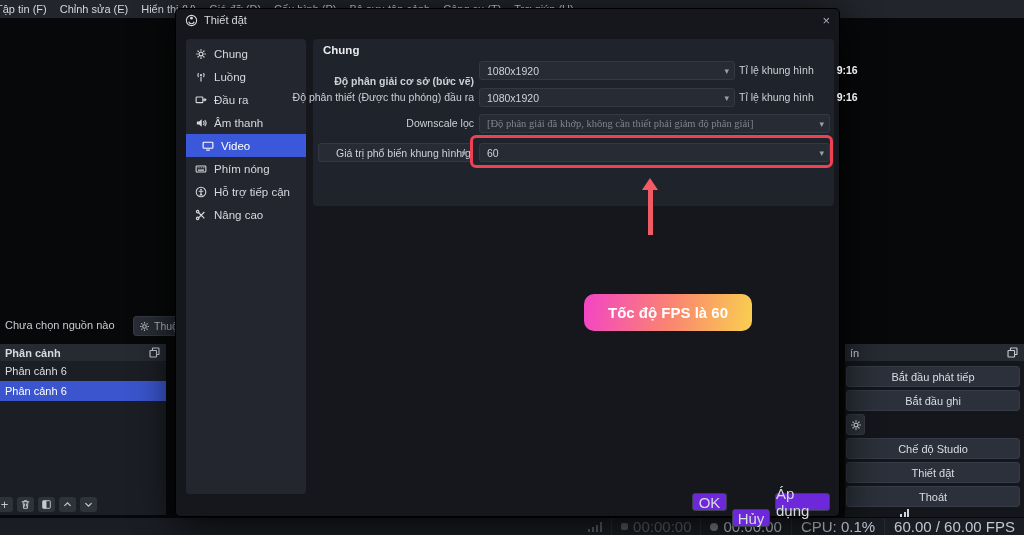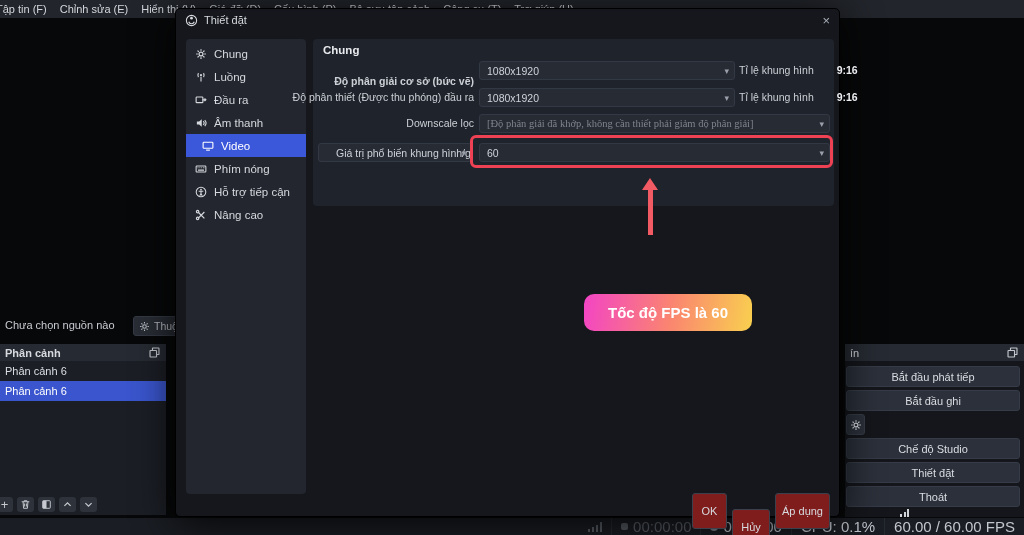--- a/index.html
+++ b/index.html
@@ -123,22 +123,22 @@
     border-bottom:12px solid #f25a64;
   }
   .ann-arrow-line { position:absolute; left:472px; top:180px; width:4.5px; height:46px; background:#f25a64; z-index:3; }
   .callout {
     position:absolute; left:408px; top:241px; height:37px; min-width:137px; z-index:3;
     background:linear-gradient(100deg, var(--callout-from,#f344c5) 0%, #fa8570 52%, var(--callout-to,#f9d04f) 100%);
     border-radius:10px; display:inline-flex; align-items:center; justify-content:center;
     padding:0 24px; font-size:15px; font-weight:bold; color:#fff; white-space:nowrap;margin-top:44px;
   }
   .dlg-footer-btn {
-    position:absolute; top:484px; height:36px; background:#7f1d1d;
-    border:1px solid #3a404c; border-radius:3px; color:#d7dade; font-size:11px;
+    position:absolute; top:484px; height:18px; background:#6d28d9;
+    border:1px solid #3a404c; border-radius:3px; color:#d7dade; font-size:15px;
     display:flex; align-items:center; justify-content:center;
   }
   svg.ic { display:block; }
 </style>
 </head>
 <body>
 
 <div class="screen" style="--accent: #3b57da; --selected-scene: #3a55cd; --highlight-red: #ee4154; --callout-from: #f344c5; --callout-to: #f9d04f;">
 
   <div class="menubar">

